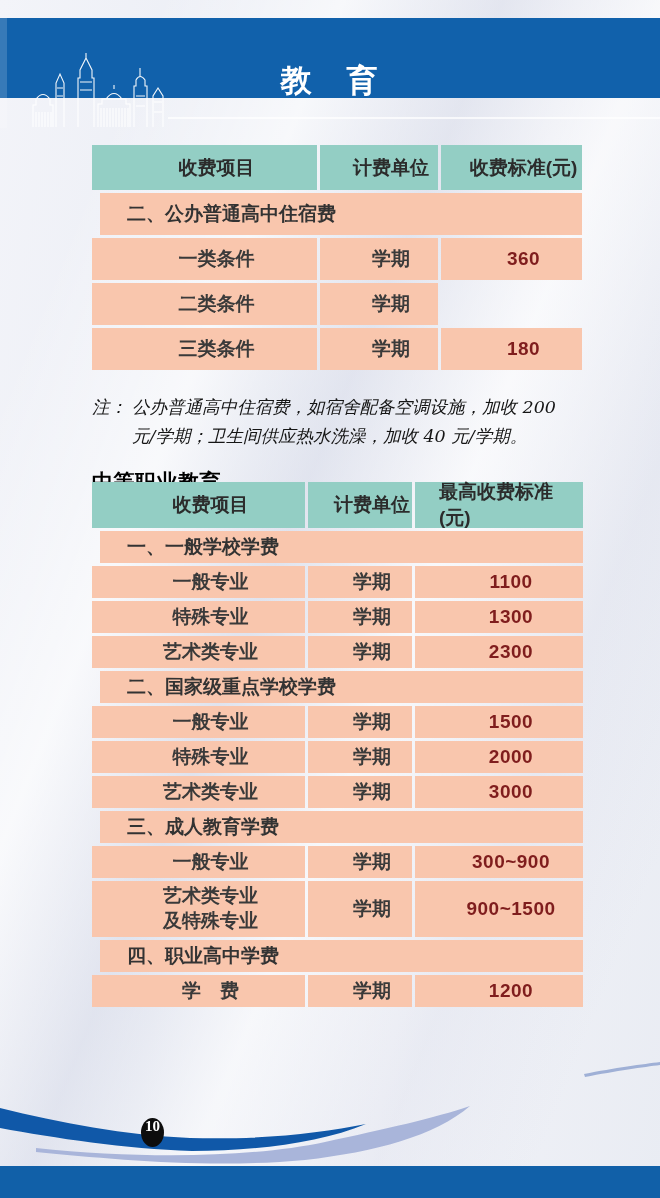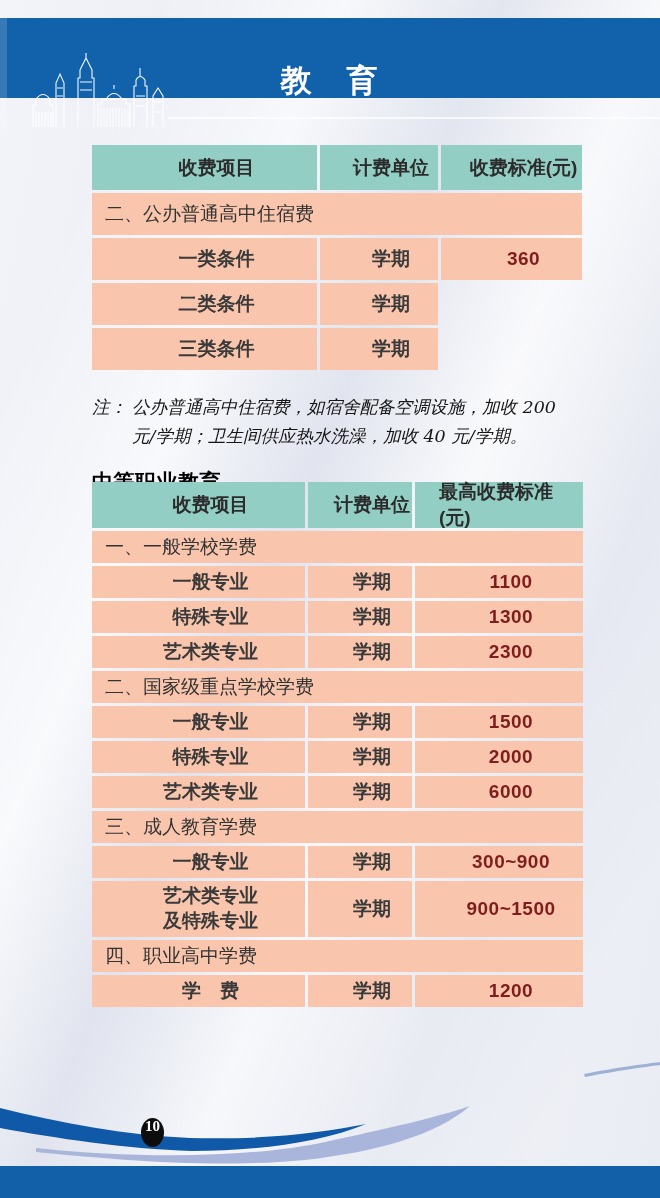--- a/index.html
+++ b/index.html
@@ -32,21 +32,21 @@
   .tbl1 .trow { grid-template-columns:225px 118px 141px; }
   .tbl2 .trow { grid-template-columns:213px 104px 168px; }
   .cell {
     display:flex; align-items:center; justify-content:center;
     background:#f9c6ad; color:#3a3a3a; font-size:19px; font-weight:600;padding-left:24px;
   }
   .tbl1 .cell { height:42px; }
   .tbl2 .cell { height:32px; }
   .tbl1 .head .cell { height:45px; background:#93cec4; color:#2c2c2c; font-weight:700; }
   .tbl2 .head .cell { height:46px; background:#93cec4; color:#2c2c2c; font-weight:700; }
-  .sec { grid-column:1 / -1; justify-content:flex-start; padding-left:13px; font-weight:400; color:#333; }
+  .sec { grid-column:1 / -1; justify-content:flex-start; padding-left:27px; font-weight:700; color:#333;margin-left:8px; }
   .fee { font-weight:700; color:#7f1d1d; letter-spacing:.5px; }
   .tbl2 .tall .cell { height:56px; }
   .ml { white-space:pre-line; text-align:center; line-height:1.3; }
 
   
   .note {
     position:absolute; left:92px; top:375px; width:508px; display:flex;
     font-family:"DejaVu Serif", serif; font-style:italic;
     font-size:17.5px; line-height:1.7; color:#151515;
   }
@@ -101,20 +101,21 @@
       <div class="cell">学期</div>
       <div class="cell fee">360</div>
     </div>
     <div class="trow">
       <div class="cell">二类条件</div>
       <div class="cell">学期</div>
     </div>
     <div class="trow">
       <div class="cell">三类条件</div>
       <div class="cell">学期</div>
+      <div class="cell fee">180</div>
     </div>
   </section>
 
   <p class="note">
     <span class="note-label">注：</span>
     <span class="note-text">公办普通高中住宿费，如宿舍配备空调设施，加收 200
 元/学期；卫生间供应热水洗澡，加收 40 元/学期。</span>
   </p>
 
   <h2 class="sub-heading">中等职业教育</h2>
@@ -154,21 +155,21 @@
       <div class="cell fee">1500</div>
     </div>
     <div class="trow">
       <div class="cell">特殊专业</div>
       <div class="cell">学期</div>
       <div class="cell fee">2000</div>
     </div>
     <div class="trow">
       <div class="cell">艺术类专业</div>
       <div class="cell">学期</div>
-      <div class="cell fee">6000</div>
+      <div class="cell fee">3000</div>
     </div>
 
     <div class="trow">
       <div class="cell sec">三、成人教育学费</div>
     </div>
     <div class="trow">
       <div class="cell">一般专业</div>
       <div class="cell">学期</div>
       <div class="cell fee">300~900</div>
     </div>

